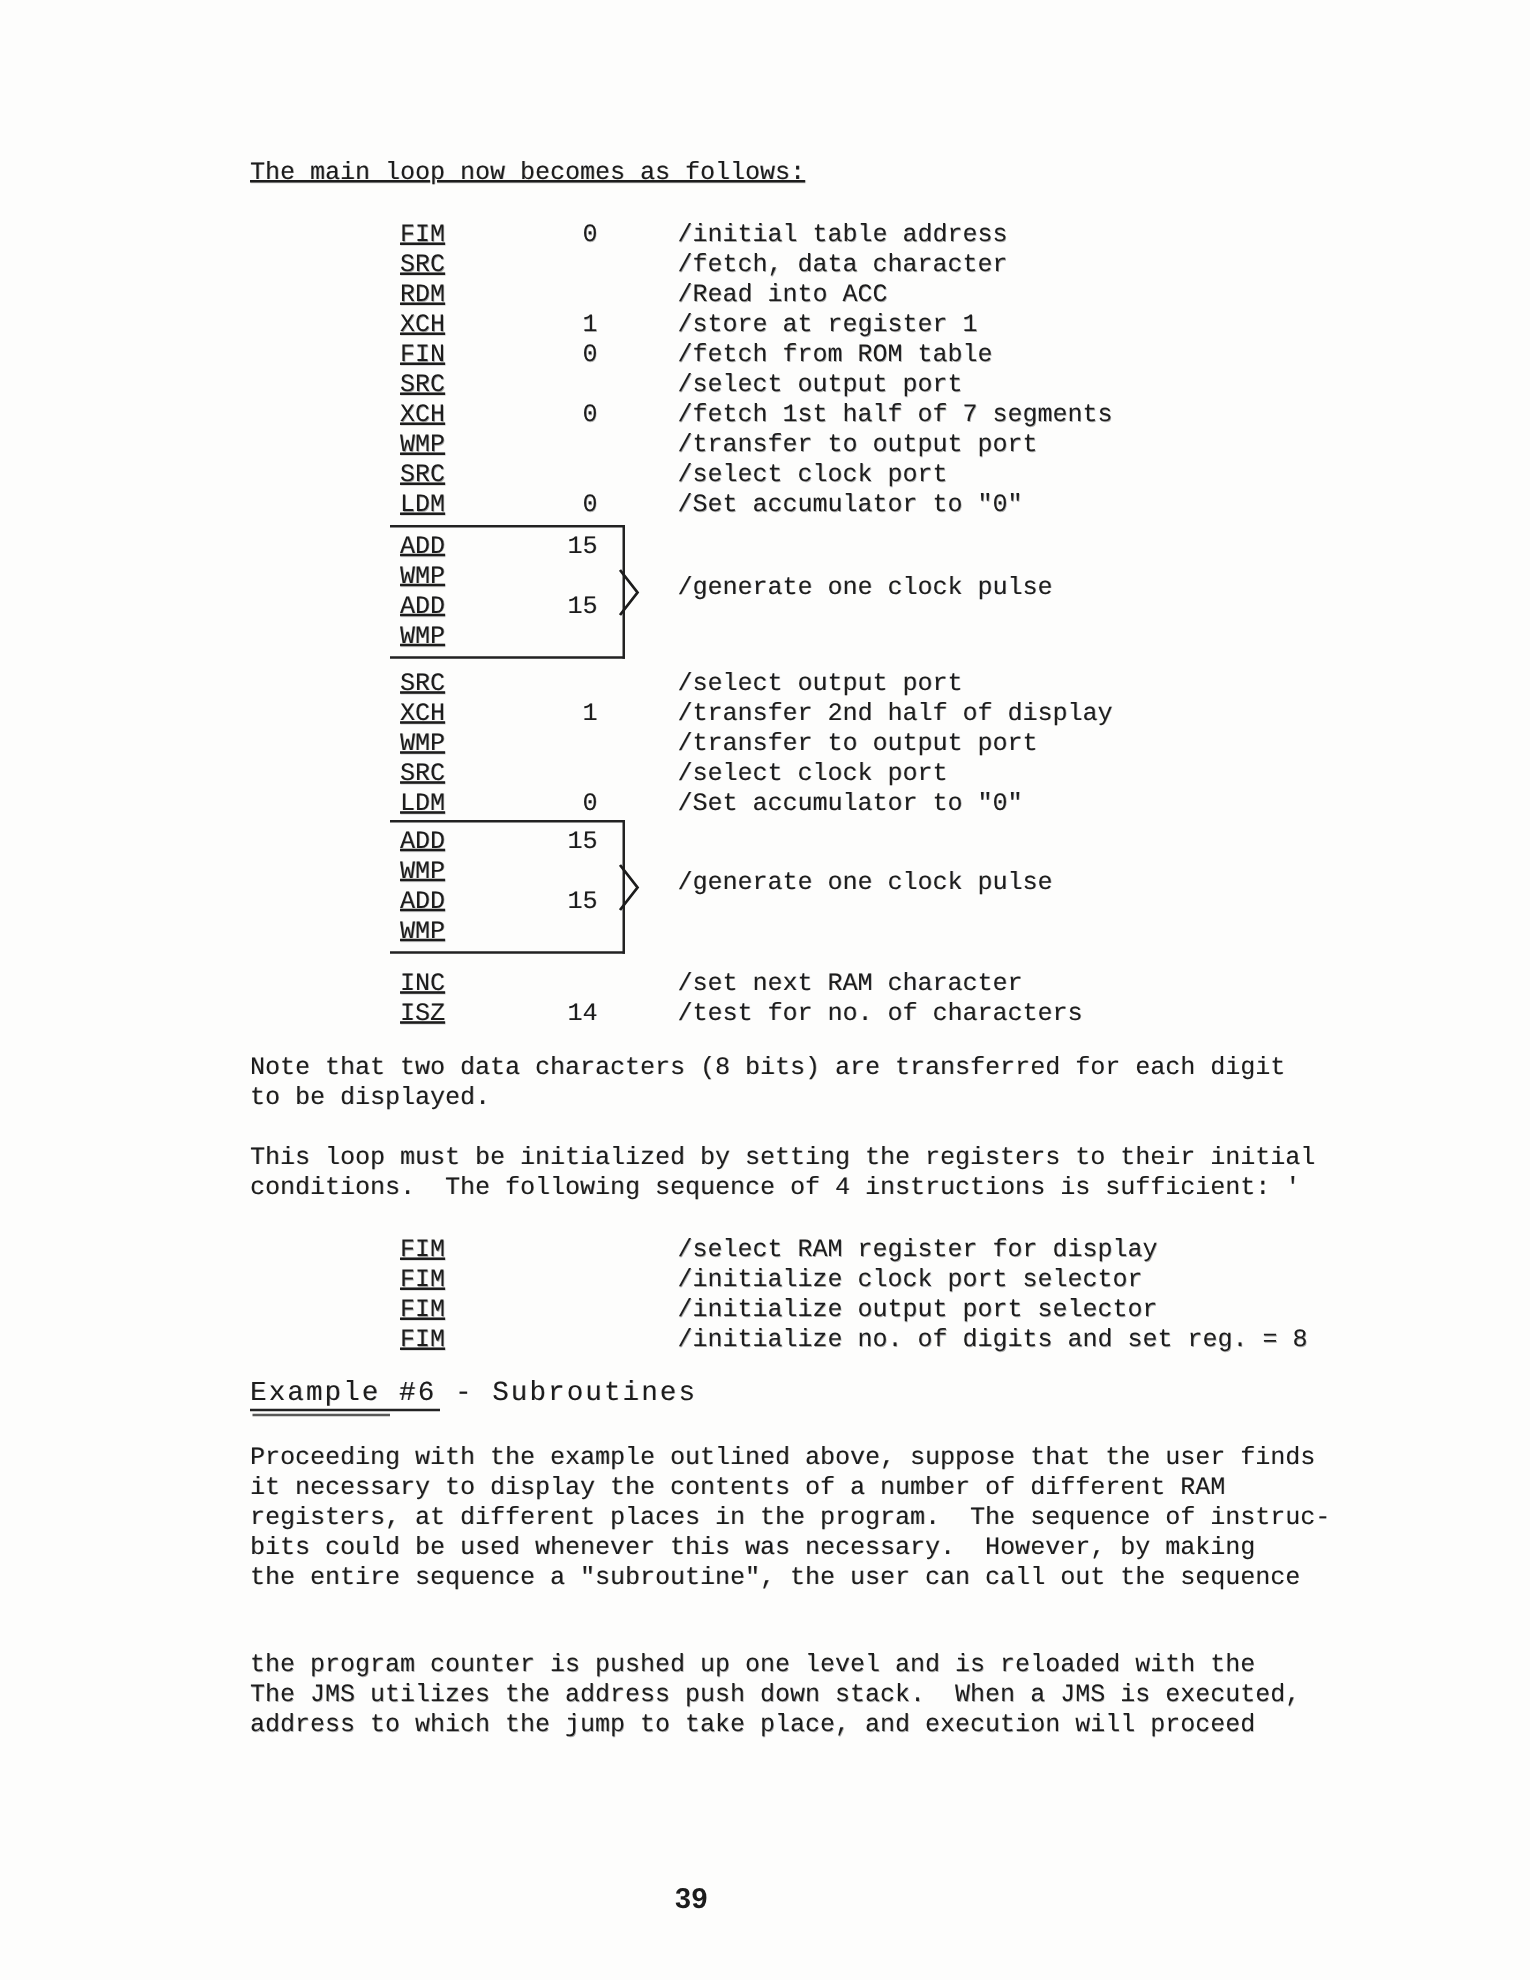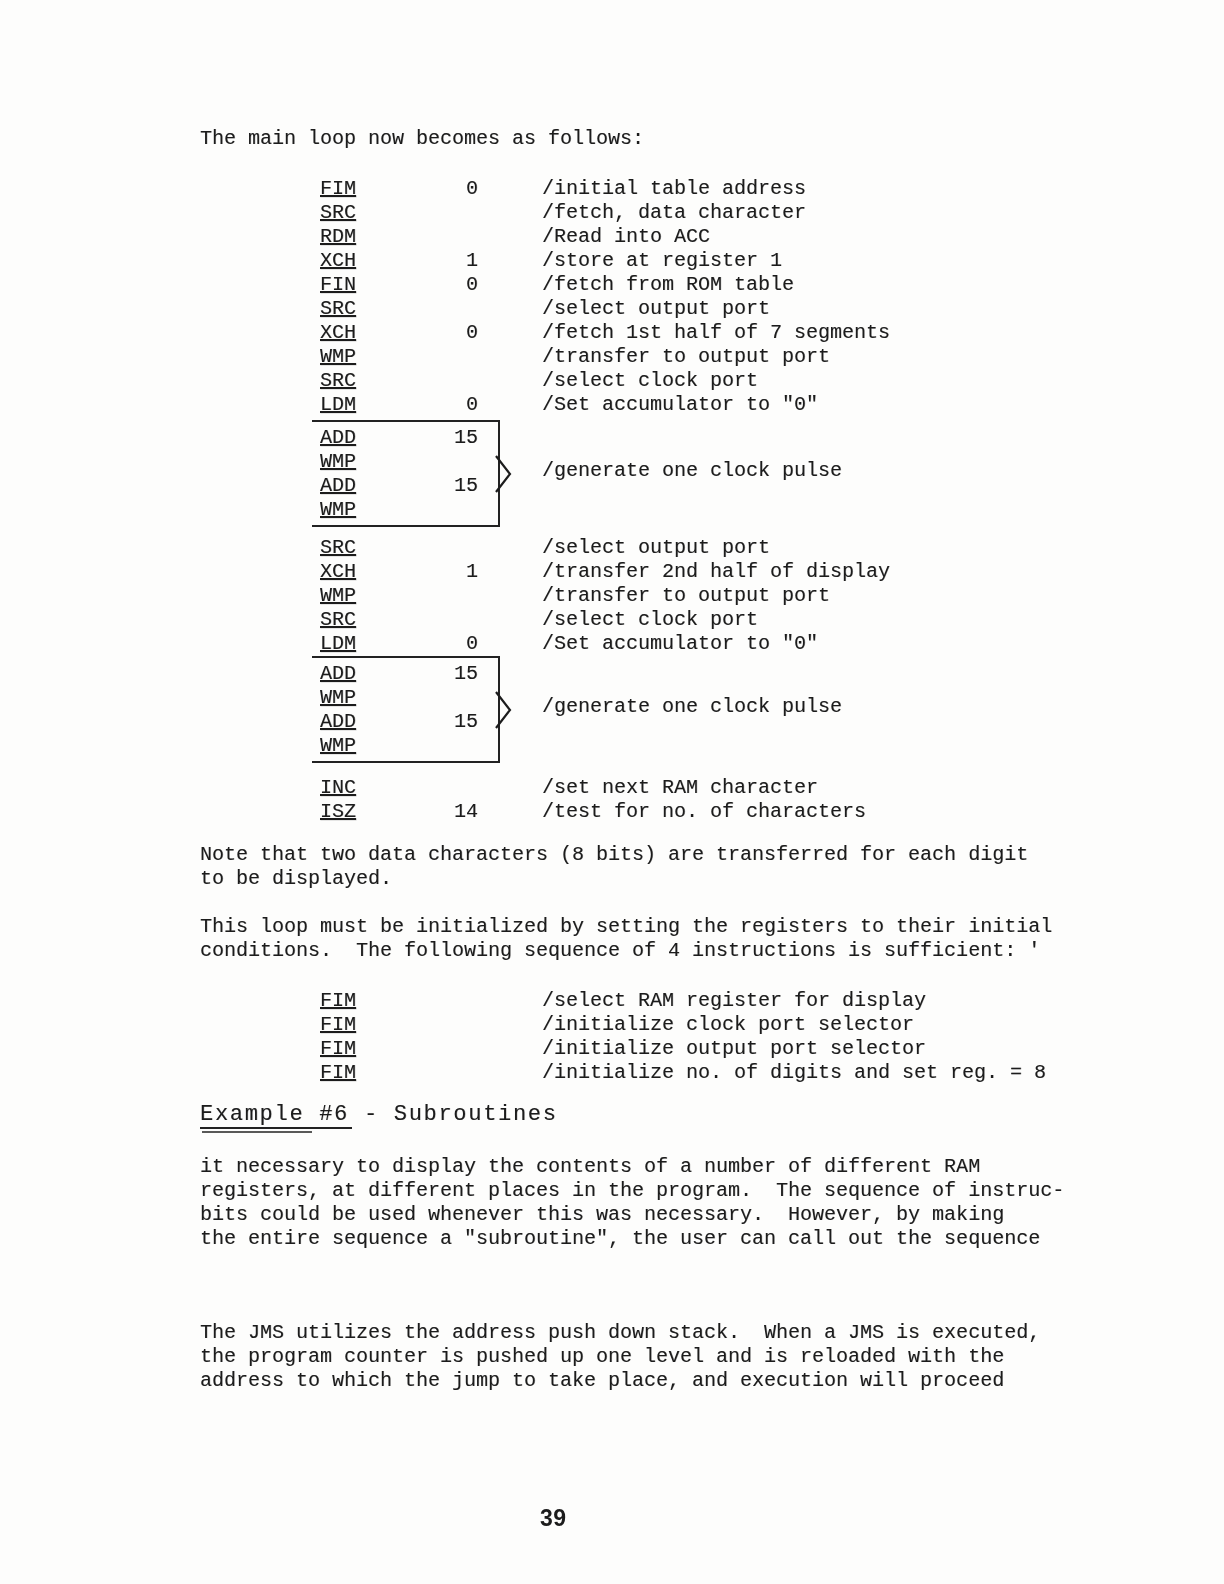--- a/index.html
+++ b/index.html
@@ -28,21 +28,21 @@
   .pagenum{
     font-family:Liberation Sans, sans-serif;
     font-weight:700; font-size:23px; letter-spacing:0.5px; text-shadow:none;
   }
 </style>
 </head>
 <body>
 
 <div class="page">
 
-  <div class="abs" style="left:200px; top:127px; white-space:pre;">The main loop now becomes as follows:</div>
+  <div class="abs" style="left:200px; top:127px; white-space:pre;text-decoration:underline;">The main loop now becomes as follows:</div>
 
   <div class="abs" style="left:320px; top:177px;">
       <div class="crow"><span class="mn">FIM</span><span class="op">0</span><span class="cm">/initial table address</span></div>
       <div class="crow"><span class="mn">SRC</span><span class="op"></span><span class="cm">/fetch, data character</span></div>
       <div class="crow"><span class="mn">RDM</span><span class="op"></span><span class="cm">/Read into ACC</span></div>
       <div class="crow"><span class="mn">XCH</span><span class="op">1</span><span class="cm">/store at register 1</span></div>
       <div class="crow"><span class="mn">FIN</span><span class="op">0</span><span class="cm">/fetch from ROM table</span></div>
       <div class="crow"><span class="mn">SRC</span><span class="op"></span><span class="cm">/select output port</span></div>
       <div class="crow"><span class="mn">XCH</span><span class="op">0</span><span class="cm">/fetch 1st half of 7 segments</span></div>
       <div class="crow"><span class="mn">WMP</span><span class="op"></span><span class="cm">/transfer to output port</span></div>
@@ -104,27 +104,28 @@
       <div class="crow"><span class="mn">FIM</span><span class="op"></span><span class="cm">/initialize clock port selector</span></div>
       <div class="crow"><span class="mn">FIM</span><span class="op"></span><span class="cm">/initialize output port selector</span></div>
       <div class="crow"><span class="mn">FIM</span><span class="op"></span><span class="cm">/initialize no. of digits and set reg. = 8</span></div>
     </div>
 
   <div class="abs heading" style="left:200px; top:1103px;"><span>Example #6</span><span> - Subroutines</span></div>
   <div class="rule" style="left:200px; top:1127px; width:152px;"></div>
   <div class="rule" style="left:202px; top:1131px; width:110px; opacity:0.75;"></div>
 
   <div class="abs pline" style="left:200px; top:1155px;">
+      <div>Proceeding with the example outlined above, suppose that the user finds</div>
       <div>it necessary to display the contents of a number of different RAM</div>
       <div>registers, at different places in the program.  The sequence of instruc-</div>
       <div>bits could be used whenever this was necessary.  However, by making</div>
       <div>the entire sequence a "subroutine", the user can call out the sequence</div>
     </div>
 
   <div class="abs pline" style="left:200px; top:1321px;">
+      <div>the program counter is pushed up one level and is reloaded with the</div>
       <div>The JMS utilizes the address push down stack.  When a JMS is executed,</div>
-      <div>the program counter is pushed up one level and is reloaded with the</div>
       <div>address to which the jump to take place, and execution will proceed</div>
     </div>
 
   <div class="abs pagenum" style="left:540px; top:1506px;">39</div>
 
 </div>
 
 </body></html>

